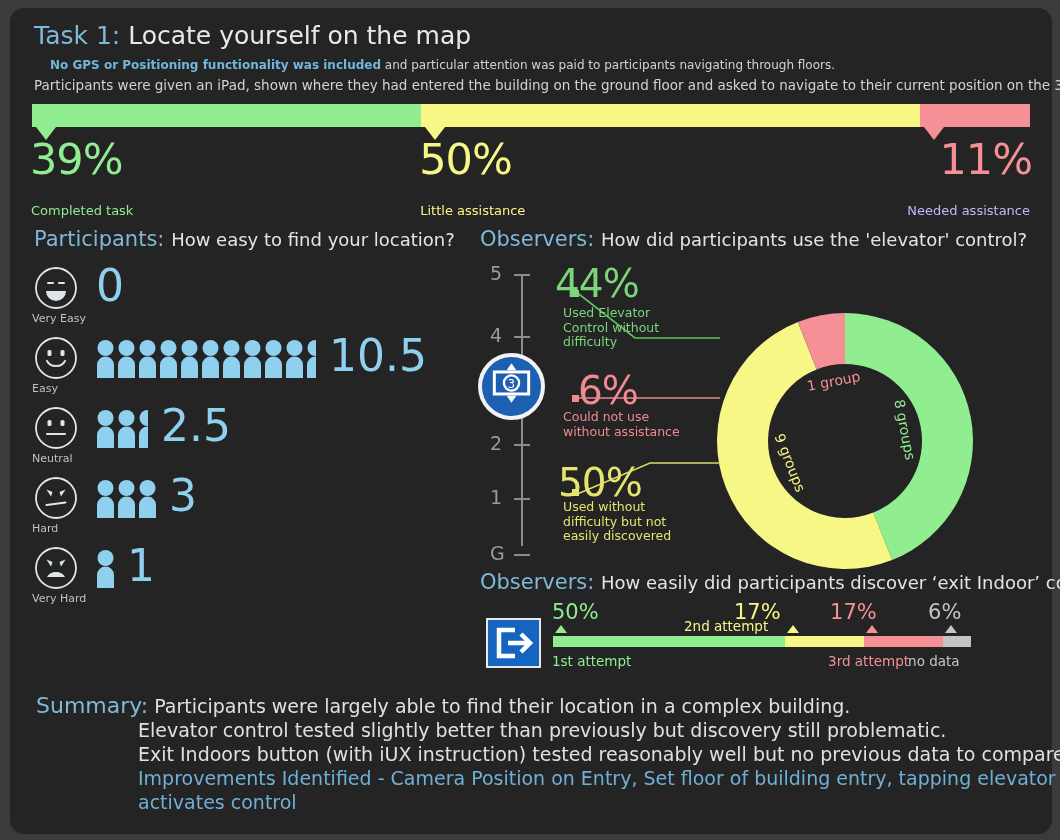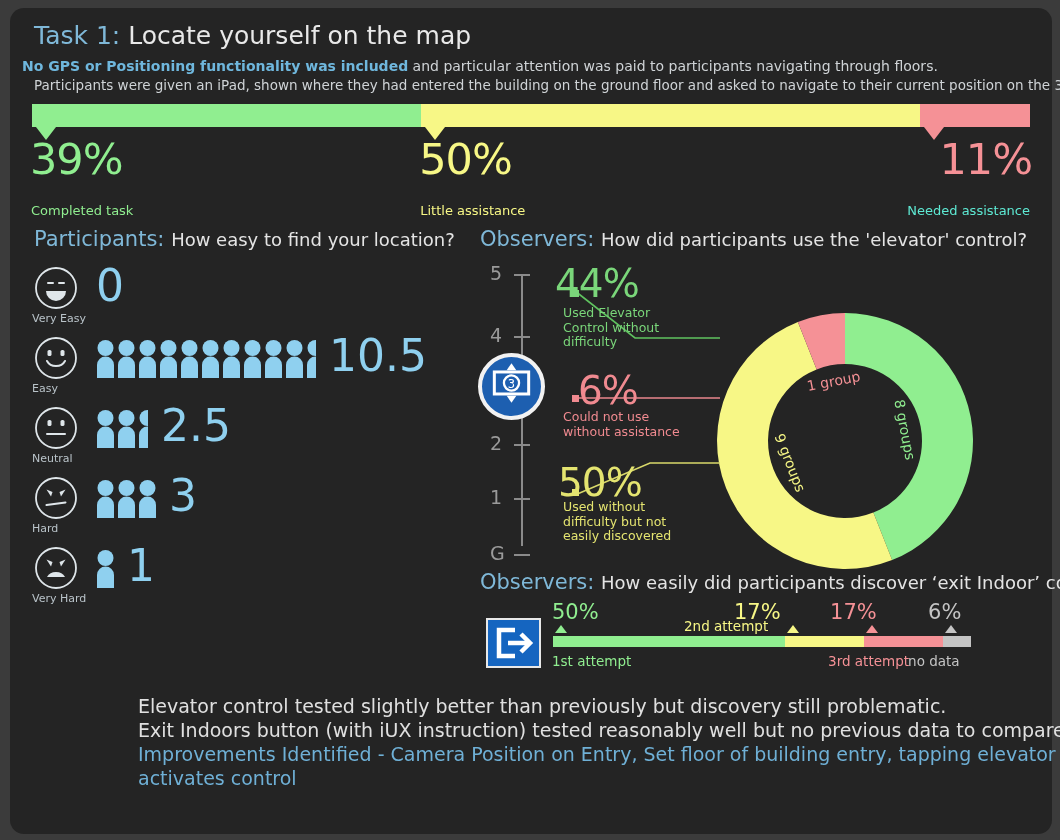--- a/index.html
+++ b/index.html
@@ -13,21 +13,21 @@
     position: absolute;
     left: 10px; top: 8px;
     width: 1042px; height: 826px;
     background: #242424;
     border-radius: 14px;
   }
 
   
   .task-title { position:absolute; left:24px; top:13px; font-size:25px; color:#e9e9e9; white-space:nowrap;}
   .task-title .tnum { color:#7fb8d8; }
-  .desc1 { position:absolute; left:12px; top:50px; font-size:14px; color:#cfd3d6; white-space:nowrap;}
+  .desc1 { position:absolute; left:40px; top:50px; font-size:12px; color:#cfd3d6; white-space:nowrap;}
   .desc1 b { color:#6fb7dd; font-weight:bold; }
   .desc2 { position:absolute; left:24px; top:69px; font-size:13.5px; color:#cfd3d6; white-space:nowrap;}
 
   
   #topbar { position:absolute; left:22px; top:96px; width:998px; height:23px; display:flex; }
   #topbar .seg { height:100%; }
   .tmark { position:absolute; top:119px; }
   .tri-down {
     width:0;height:0;border-left:10px solid transparent;border-right:10px solid transparent;
     border-top:13px solid currentColor;
@@ -104,21 +104,21 @@
       <div class="tlab" style="left: 21px; top: 170px; color: rgb(144, 238, 144);">Completed task</div>
       <div class="tmark" style="left: 415.22px; color: rgb(247, 247, 134);">
         <div class="tri-down"></div>
       </div>
       <div class="tpct" style="left: 409.22px; top: 131px; color: rgb(247, 247, 134);">50%</div>
       <div class="tlab" style="left: 410.22px; top: 170px; color: rgb(247, 247, 134);">Little assistance</div>
       <div class="tmark" style="left: 914.22px; color: rgb(245, 145, 150);">
         <div class="tri-down"></div>
       </div>
       <div class="tpct" style="top: 131px; color: rgb(245, 145, 150); right: 20px;">11%</div>
-      <div class="tlab" style="top: 170px; color: #5eead4; right: 22px;">Needed assistance</div>
+      <div class="tlab" style="top: 170px; color: #c4b5fd; right: 22px;">Needed assistance</div>
     </div>
 
   <div class="sec-head" style="left:24px; top:219px;">
     <span class="who">Participants:</span>
     <span class="q">How easy to find your location?</span>
   </div>
   <div id="participants-rows">
       <div class="prow" style="top: 258px; height: 60px; width: 420px;">
         <div class="face"><svg viewBox="0 0 44 44" width="44" height="44">
             <circle cx="22" cy="22" r="20" fill="none" stroke="#dfe6ea" stroke-width="1.8"></circle>
@@ -407,19 +407,23 @@
       <div class="epct" style="left: 820.06px; top: 592px; color: rgb(245, 145, 150);">17%</div>
       <div class="elab" style="left: 818.06px; top: 645px; color: rgb(245, 145, 150);">3rd attempt</div>
       <div class="emark" style="left: 935.133px; top: 617px; color: rgb(196, 196, 196);">
         <div class="tri-up"></div>
       </div>
       <div class="epct" style="left: 918.12px; top: 592px; color: rgb(196, 196, 196);">6%</div>
       <div class="elab" style="left: 898.12px; top: 645px; color: rgb(196, 196, 196);">no data</div>
     </div>
 
   <div id="summary">
+    <div class="sum-line">
+      <span class="sum-label">Summary:</span>
+      <span class="sum-first">Participants were largely able to find their location in a complex building.</span>
+    </div>
     <div class="sum-line sum-indent">Elevator control tested slightly better than previously but discovery still problematic.</div>
     <div class="sum-line sum-indent">Exit Indoors button (with iUX instruction) tested reasonably well but no previous data to compare.</div>
     <div class="sum-line sum-indent sum-hl">Improvements Identified - Camera Position on Entry, Set floor of building entry, tapping elevator</div>
     <div class="sum-line sum-indent sum-hl">activates control</div>
   </div>
 
 </div>
 
 </body></html>

